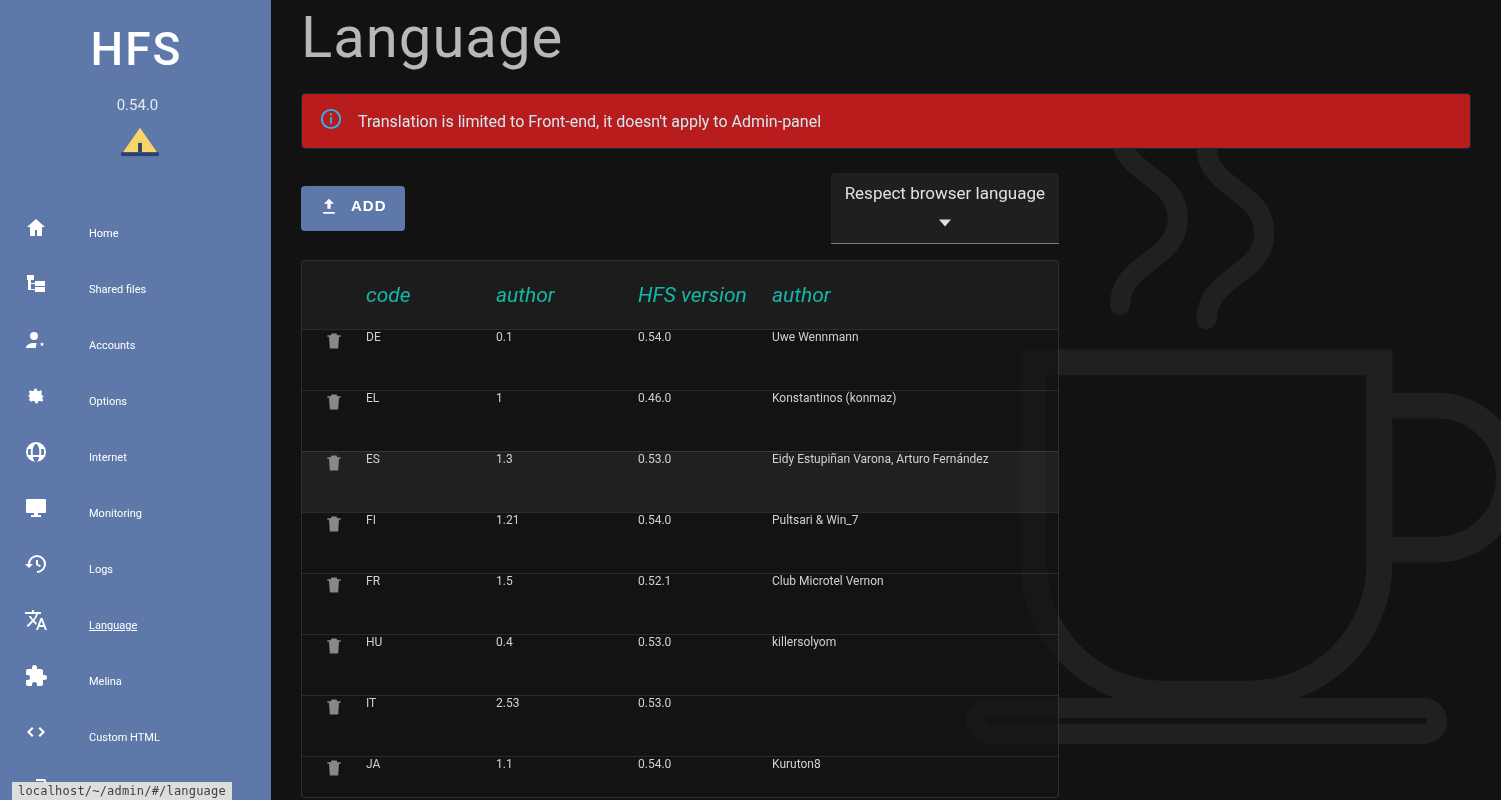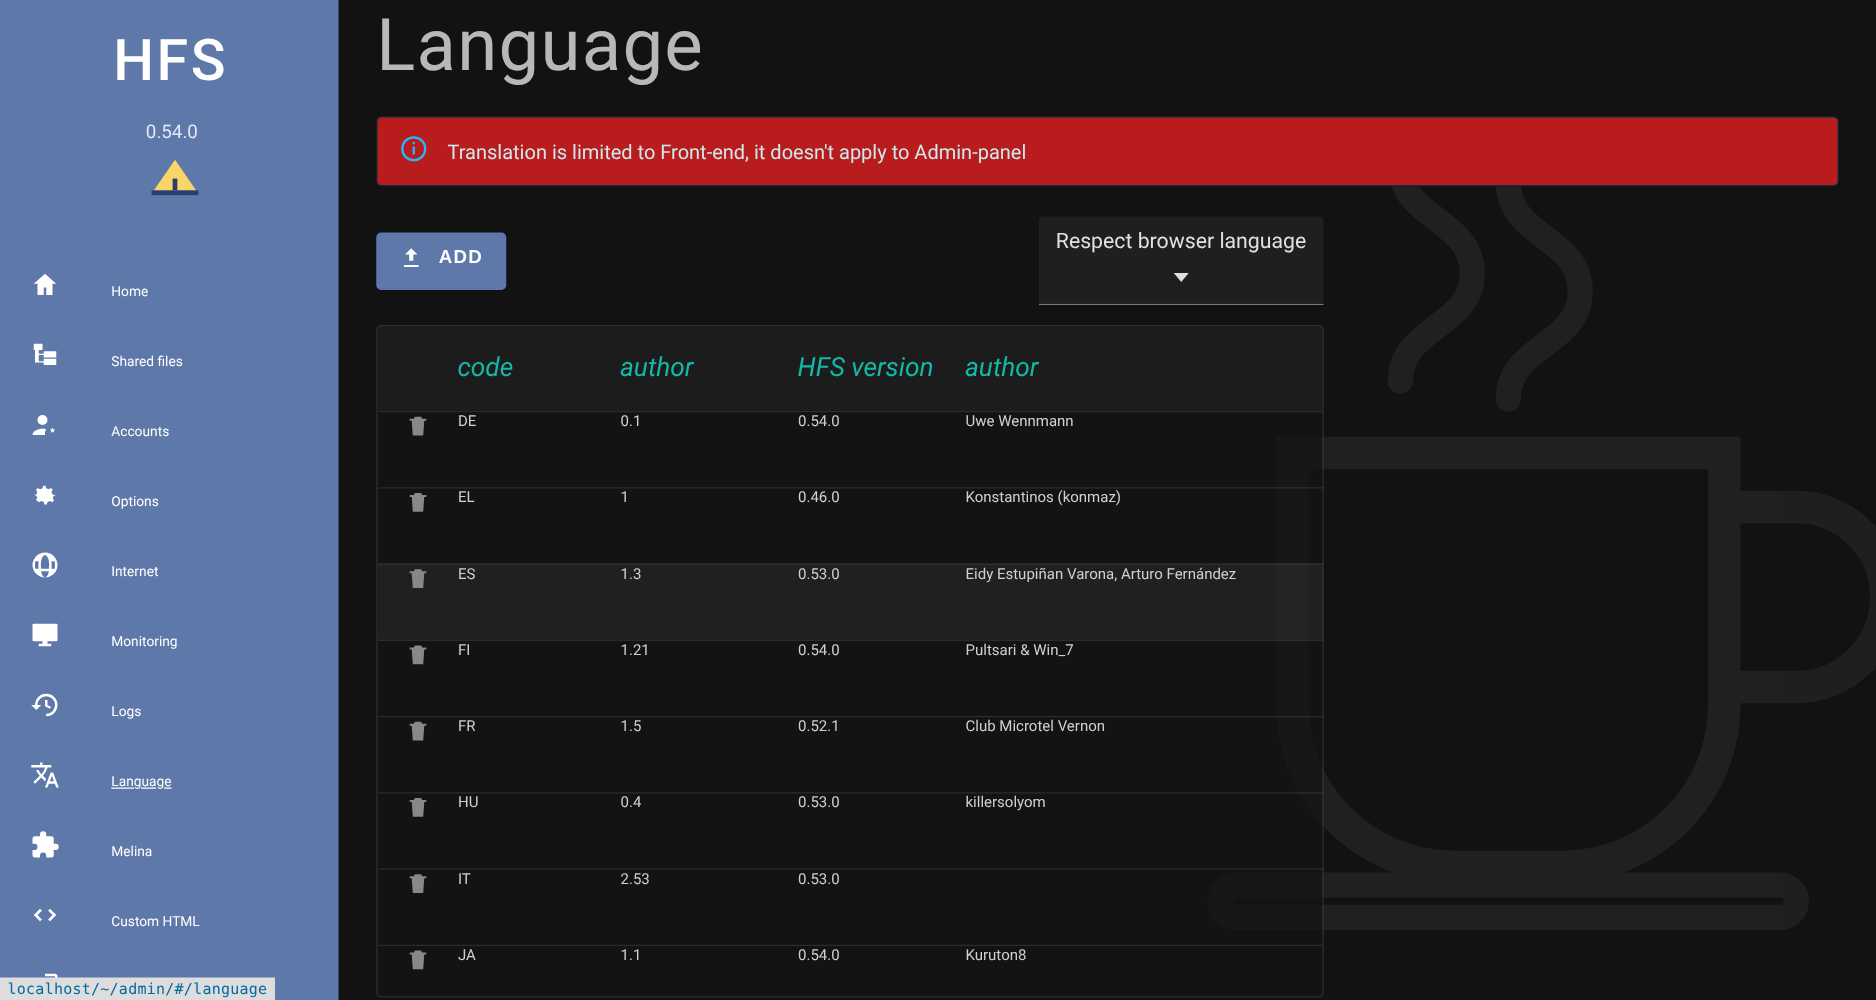--- a/index.html
+++ b/index.html
@@ -46,21 +46,21 @@
   .trow.sel { background:rgba(255,255,255,0.06); }
   .trow .col-del svg { width:20px; height:22px; fill:#888; cursor:pointer;}
   .trow .col-auth { white-space:nowrap; overflow:hidden; text-overflow:ellipsis; }
 
   
   .tbody::-webkit-scrollbar { width:15px; }
   .tbody::-webkit-scrollbar-track { background:#2a2a2a; }
   .tbody::-webkit-scrollbar-thumb { background:#bcbcbc; border-radius:2px; }
 
   
-  .status { position:absolute; left:0; bottom:0; background:#dddddd; color:#0369a1; font-size:12px; padding:2px 6px; font-family: monospace; letter-spacing:.2px;}
+  .status { position:absolute; left:12px; bottom:0; background:#dddddd; color:#404040; font-size:12px; padding:2px 6px; font-family: monospace; letter-spacing:.2px;}
 </style>
 </head>
 <body>
 
 <svg width="0" height="0" style="position:absolute">
   <defs>
     <g id="i-home">
         <path d="M12 3l9 8h-3v9h-5v-6H11v6H6v-9H3z"></path>
       </g>
     <g id="i-tree">

